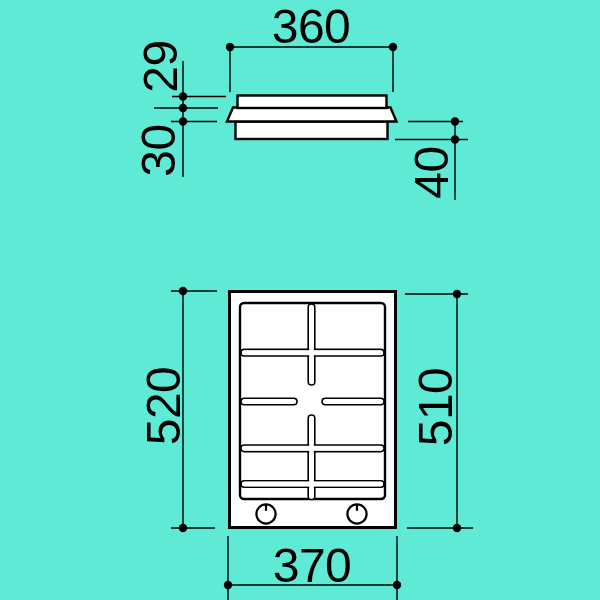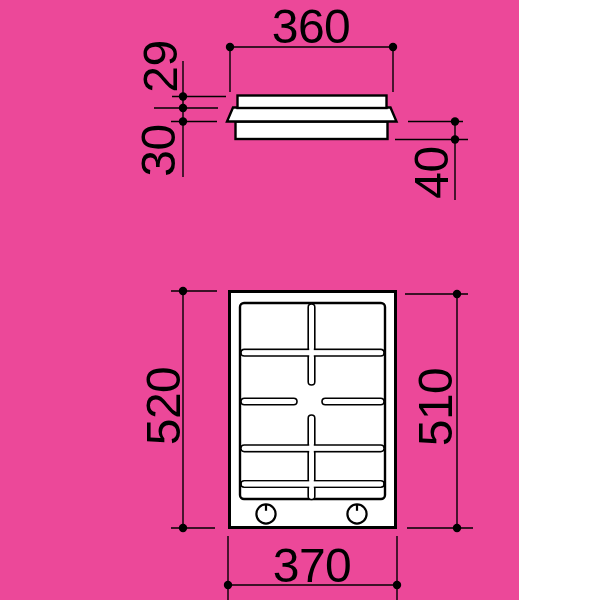--- a/index.html
+++ b/index.html
@@ -2,23 +2,23 @@
 <html><head>
 <meta charset="utf-8">
 <style>
   html, body {
     margin: 0;
     padding: 0;
     background: #ffffff;
   }
   .canvas {
     position: relative;
-    width: 519px;
+    width: 600px;
     height: 600px;
-    background: #ec4899;
+    background: #5eead4;
     overflow: hidden;
   }
   svg {
     display: block;
   }
   .dim-text {
     font-family: "Liberation Sans", "DejaVu Sans", sans-serif;
     font-size: 48px;
     fill: #000000;
     letter-spacing: -0.5px;

